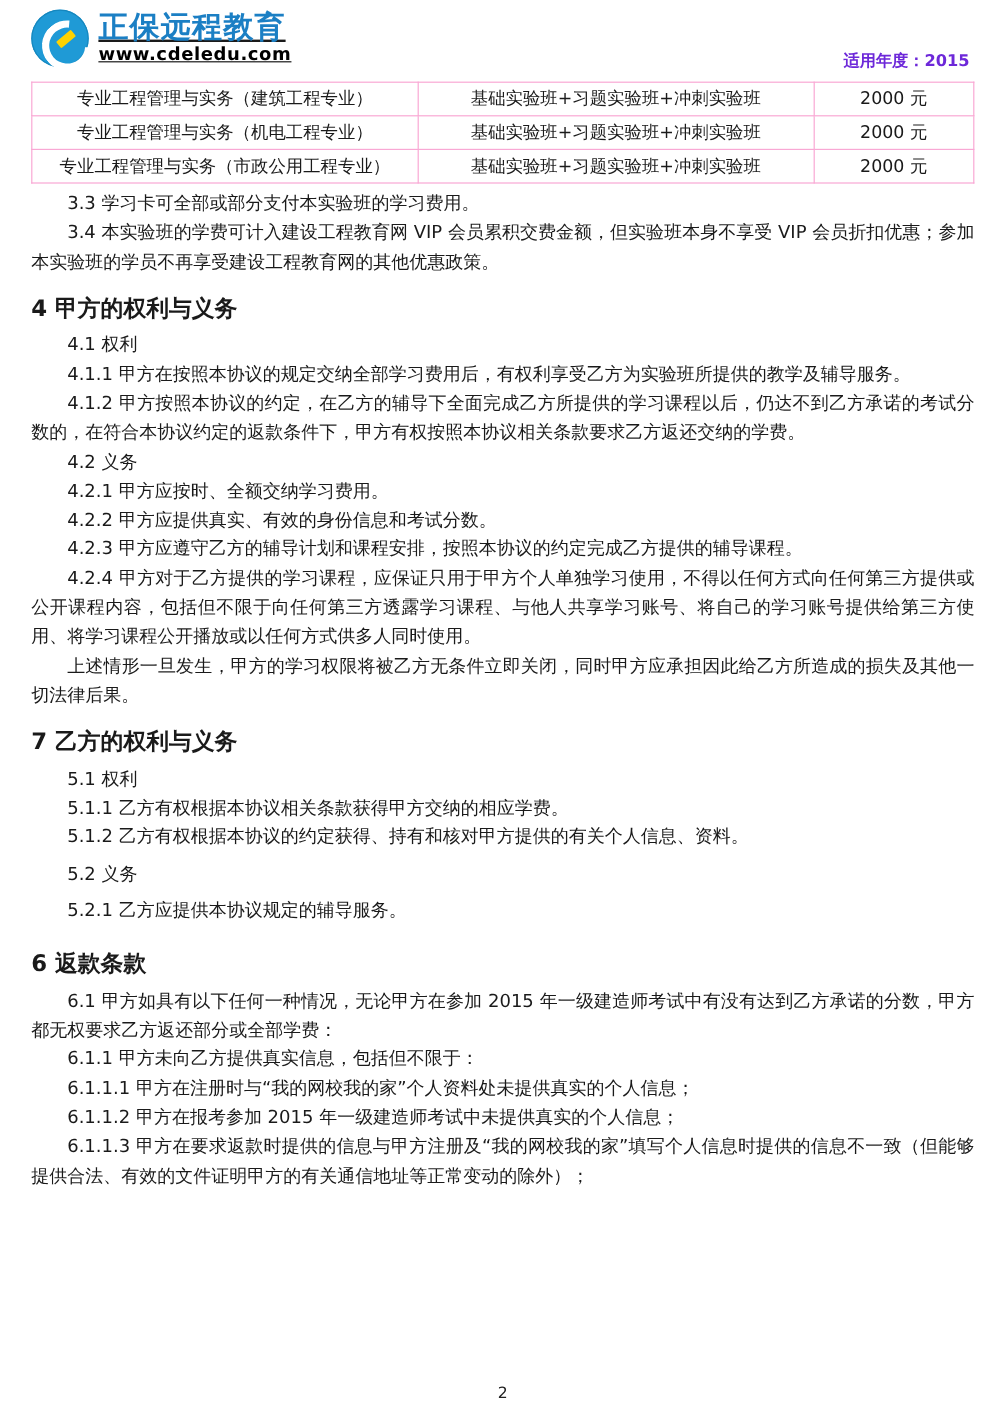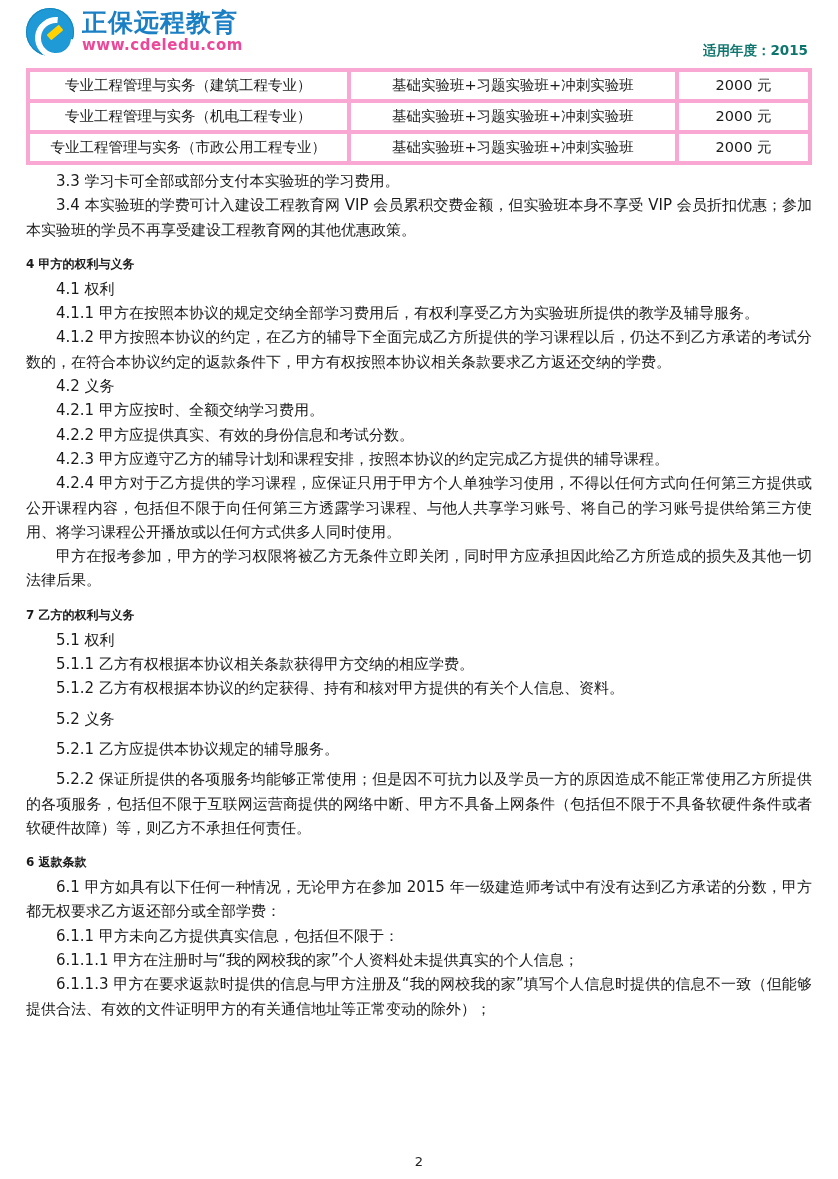--- a/index.html
+++ b/index.html
@@ -23,20 +23,21 @@
   
   .header {
     position: relative;
     height: 66px;
     padding-top: 8px;
   }
   .brand {
     display: flex;
     align-items: center;
     gap: 8px;
+    text-decoration: underline;
   }
   .logo {
     width: 48px; height: 48px;
     border-radius: 50%;
     background: #1f9ad6;
     position: relative;
     flex: none;
     box-shadow: inset 0 0 0 1px #1687be;
   }
   .logo:before {
@@ -61,42 +62,42 @@
   .brand-text { line-height: 1.05; }
   .brand-cn {
     font-size: 25px;
     font-weight: bold;
     color: #1b7fc4;
     letter-spacing: 1px;
   }
   .brand-url {
     font-size: 15px;
     font-weight: bold;
-    color: #ec4899;
+    color: #000000;
     letter-spacing: 0.5px;
     margin-top: 2px;
   }
   .year-line {
     position: absolute;
     right: 4px;
     bottom: 6px;
     font-size: 13.5px;
     font-weight: bold;
-    color: #0f766e;
+    color: #6d28d9;
   }
 
   
   table.fee-table {
     width: 100%;
     border-collapse: collapse;
     margin-top: 2px;
     margin-bottom: 4px;
   }
   table.fee-table td {
-    border: 4px solid #f9a8d4;
+    border: 1px solid #f9a8d4;
     padding: 4px 6px;
     font-size: 14.5px;
     text-align: center;
     white-space: nowrap;
     height: 26px;
   }
   td.col-course { width: 41%; }
   td.col-plan  { width: 42%; }
   td.col-price { width: 17%; }
 
@@ -104,21 +105,21 @@
   p {
     margin: 0;
     font-size: 15px;
     line-height: 1.62;
     text-align: justify;
     text-justify: inter-ideograph;
   }
   p.ind { text-indent: 2em; }
   h3.sec {
     margin: 13px 0 4px 0;
-    font-size: 12px;
+    font-size: 19px;
     font-weight: bold;
     line-height: 1.5;
   }
   .gap-s { height: 6px; }
 
   
   .footer-page {
     position: absolute;
     bottom: 10px;
     left: 0;
@@ -169,33 +170,33 @@
 
   <h3 class="sec">4 甲方的权利与义务</h3>
   <p class="ind">4.1  权利</p>
   <p class="ind">4.1.1 甲方在按照本协议的规定交纳全部学习费用后，有权利享受乙方为实验班所提供的教学及辅导服务。</p>
   <p class="ind">4.1.2 甲方按照本协议的约定，在乙方的辅导下全面完成乙方所提供的学习课程以后，仍达不到乙方承诺的考试分数的，在符合本协议约定的返款条件下，甲方有权按照本协议相关条款要求乙方返还交纳的学费。</p>
   <p class="ind">4.2  义务</p>
   <p class="ind">4.2.1 甲方应按时、全额交纳学习费用。</p>
   <p class="ind">4.2.2 甲方应提供真实、有效的身份信息和考试分数。</p>
   <p class="ind">4.2.3 甲方应遵守乙方的辅导计划和课程安排，按照本协议的约定完成乙方提供的辅导课程。</p>
   <p class="ind">4.2.4 甲方对于乙方提供的学习课程，应保证只用于甲方个人单独学习使用，不得以任何方式向任何第三方提供或公开课程内容，包括但不限于向任何第三方透露学习课程、与他人共享学习账号、将自己的学习账号提供给第三方使用、将学习课程公开播放或以任何方式供多人同时使用。</p>
-  <p class="ind">甲方在报考参加，甲方的学习权限将被乙方无条件立即关闭，同时甲方应承担因此给乙方所造成的损失及其他一切法律后果。</p>
+  <p class="ind">上述情形一旦发生，甲方的学习权限将被乙方无条件立即关闭，同时甲方应承担因此给乙方所造成的损失及其他一切法律后果。</p>
 
   <h3 class="sec">7  乙方的权利与义务</h3>
   <p class="ind">5.1  权利</p>
   <p class="ind">5.1.1 乙方有权根据本协议相关条款获得甲方交纳的相应学费。</p>
   <p class="ind">5.1.2 乙方有权根据本协议的约定获得、持有和核对甲方提供的有关个人信息、资料。</p>
   <div class="gap-s"></div>
   <p class="ind">5.2  义务</p>
   <div class="gap-s"></div>
   <p class="ind">5.2.1 乙方应提供本协议规定的辅导服务。</p>
   <div class="gap-s"></div>
-  <p class="ind">5.2.2 保证所提供的各项服务均能够正常使用；但是因不可抗力以及学员一方的原因造成不能正常使用乙方所提供的各项服务，包括但不限于互联网运营商提供的网络中断、甲方不具备上网条件（包括但不限于不具备软硬件条件或者软硬件故障）等，则乙方不承担任何责任。</p>
 
   <h3 class="sec">6 返款条款</h3>
   <p class="ind">6.1 甲方如具有以下任何一种情况，无论甲方在参加 2015 年一级建造师考试中有没有达到乙方承诺的分数，甲方都无权要求乙方返还部分或全部学费：</p>
   <p class="ind">6.1.1 甲方未向乙方提供真实信息，包括但不限于：</p>
   <p class="ind">6.1.1.1 甲方在注册时与“我的网校我的家”个人资料处未提供真实的个人信息；</p>
+  <p class="ind">6.1.1.2 甲方在报考参加 2015 年一级建造师考试中未提供真实的个人信息；</p>
   <p class="ind">6.1.1.3 甲方在要求返款时提供的信息与甲方注册及“我的网校我的家”填写个人信息时提供的信息不一致（但能够提供合法、有效的文件证明甲方的有关通信地址等正常变动的除外）；</p>
 
   <div class="footer-page">2</div>
 </div>
 
 </body></html>

